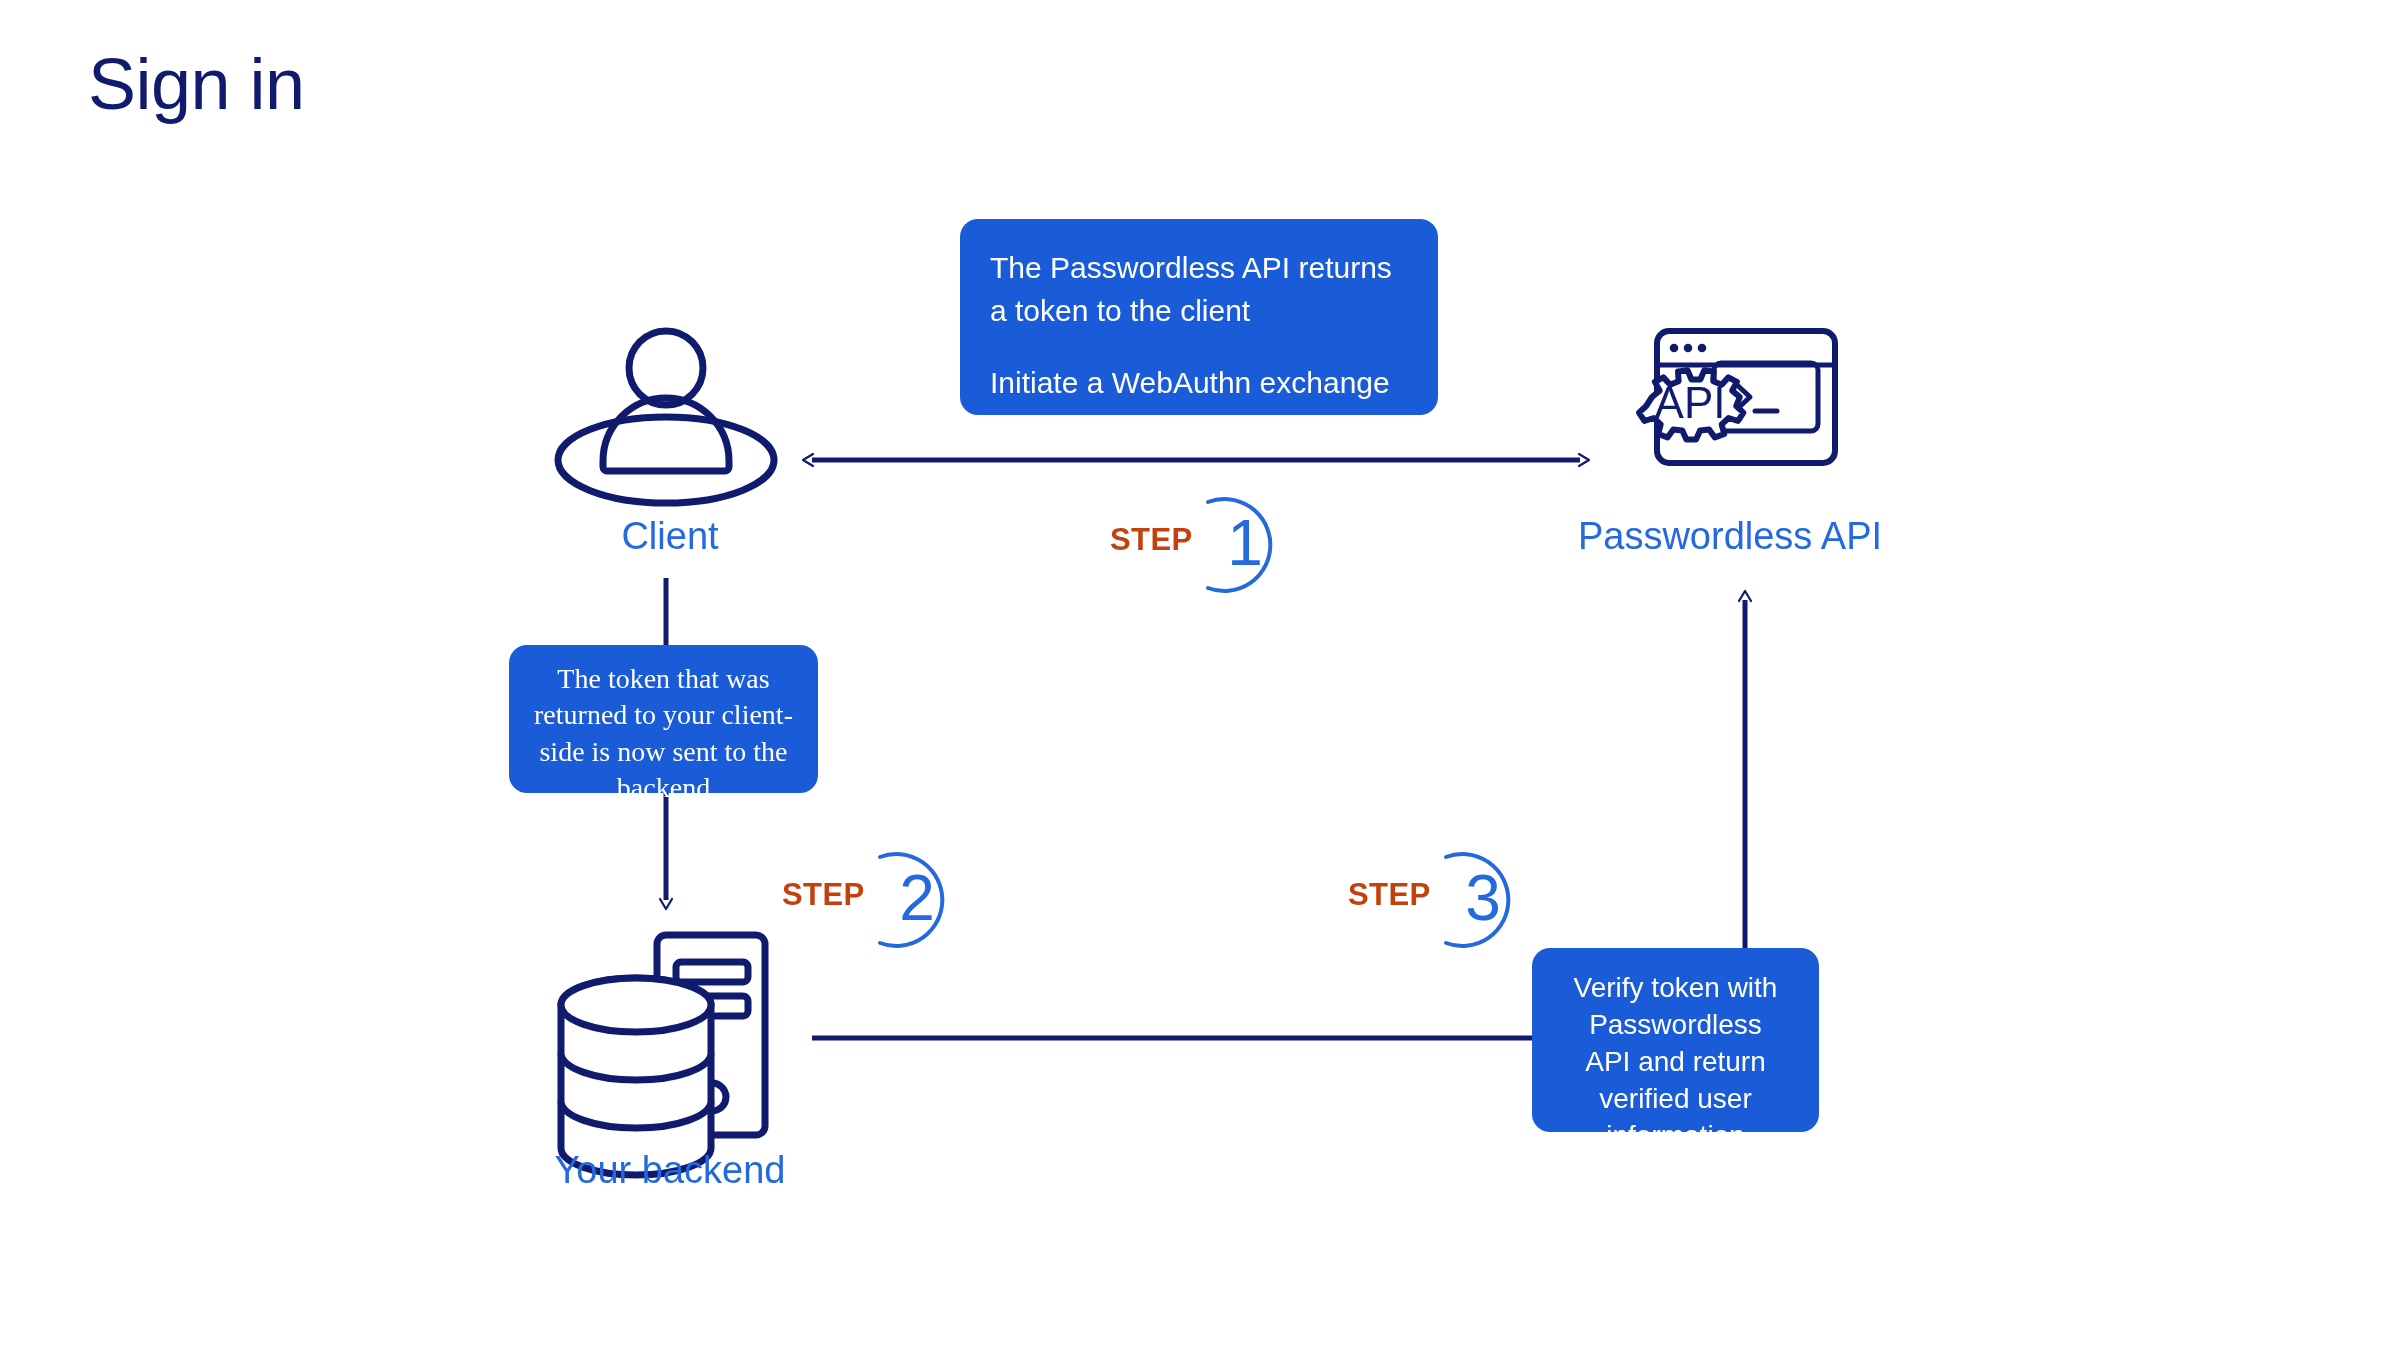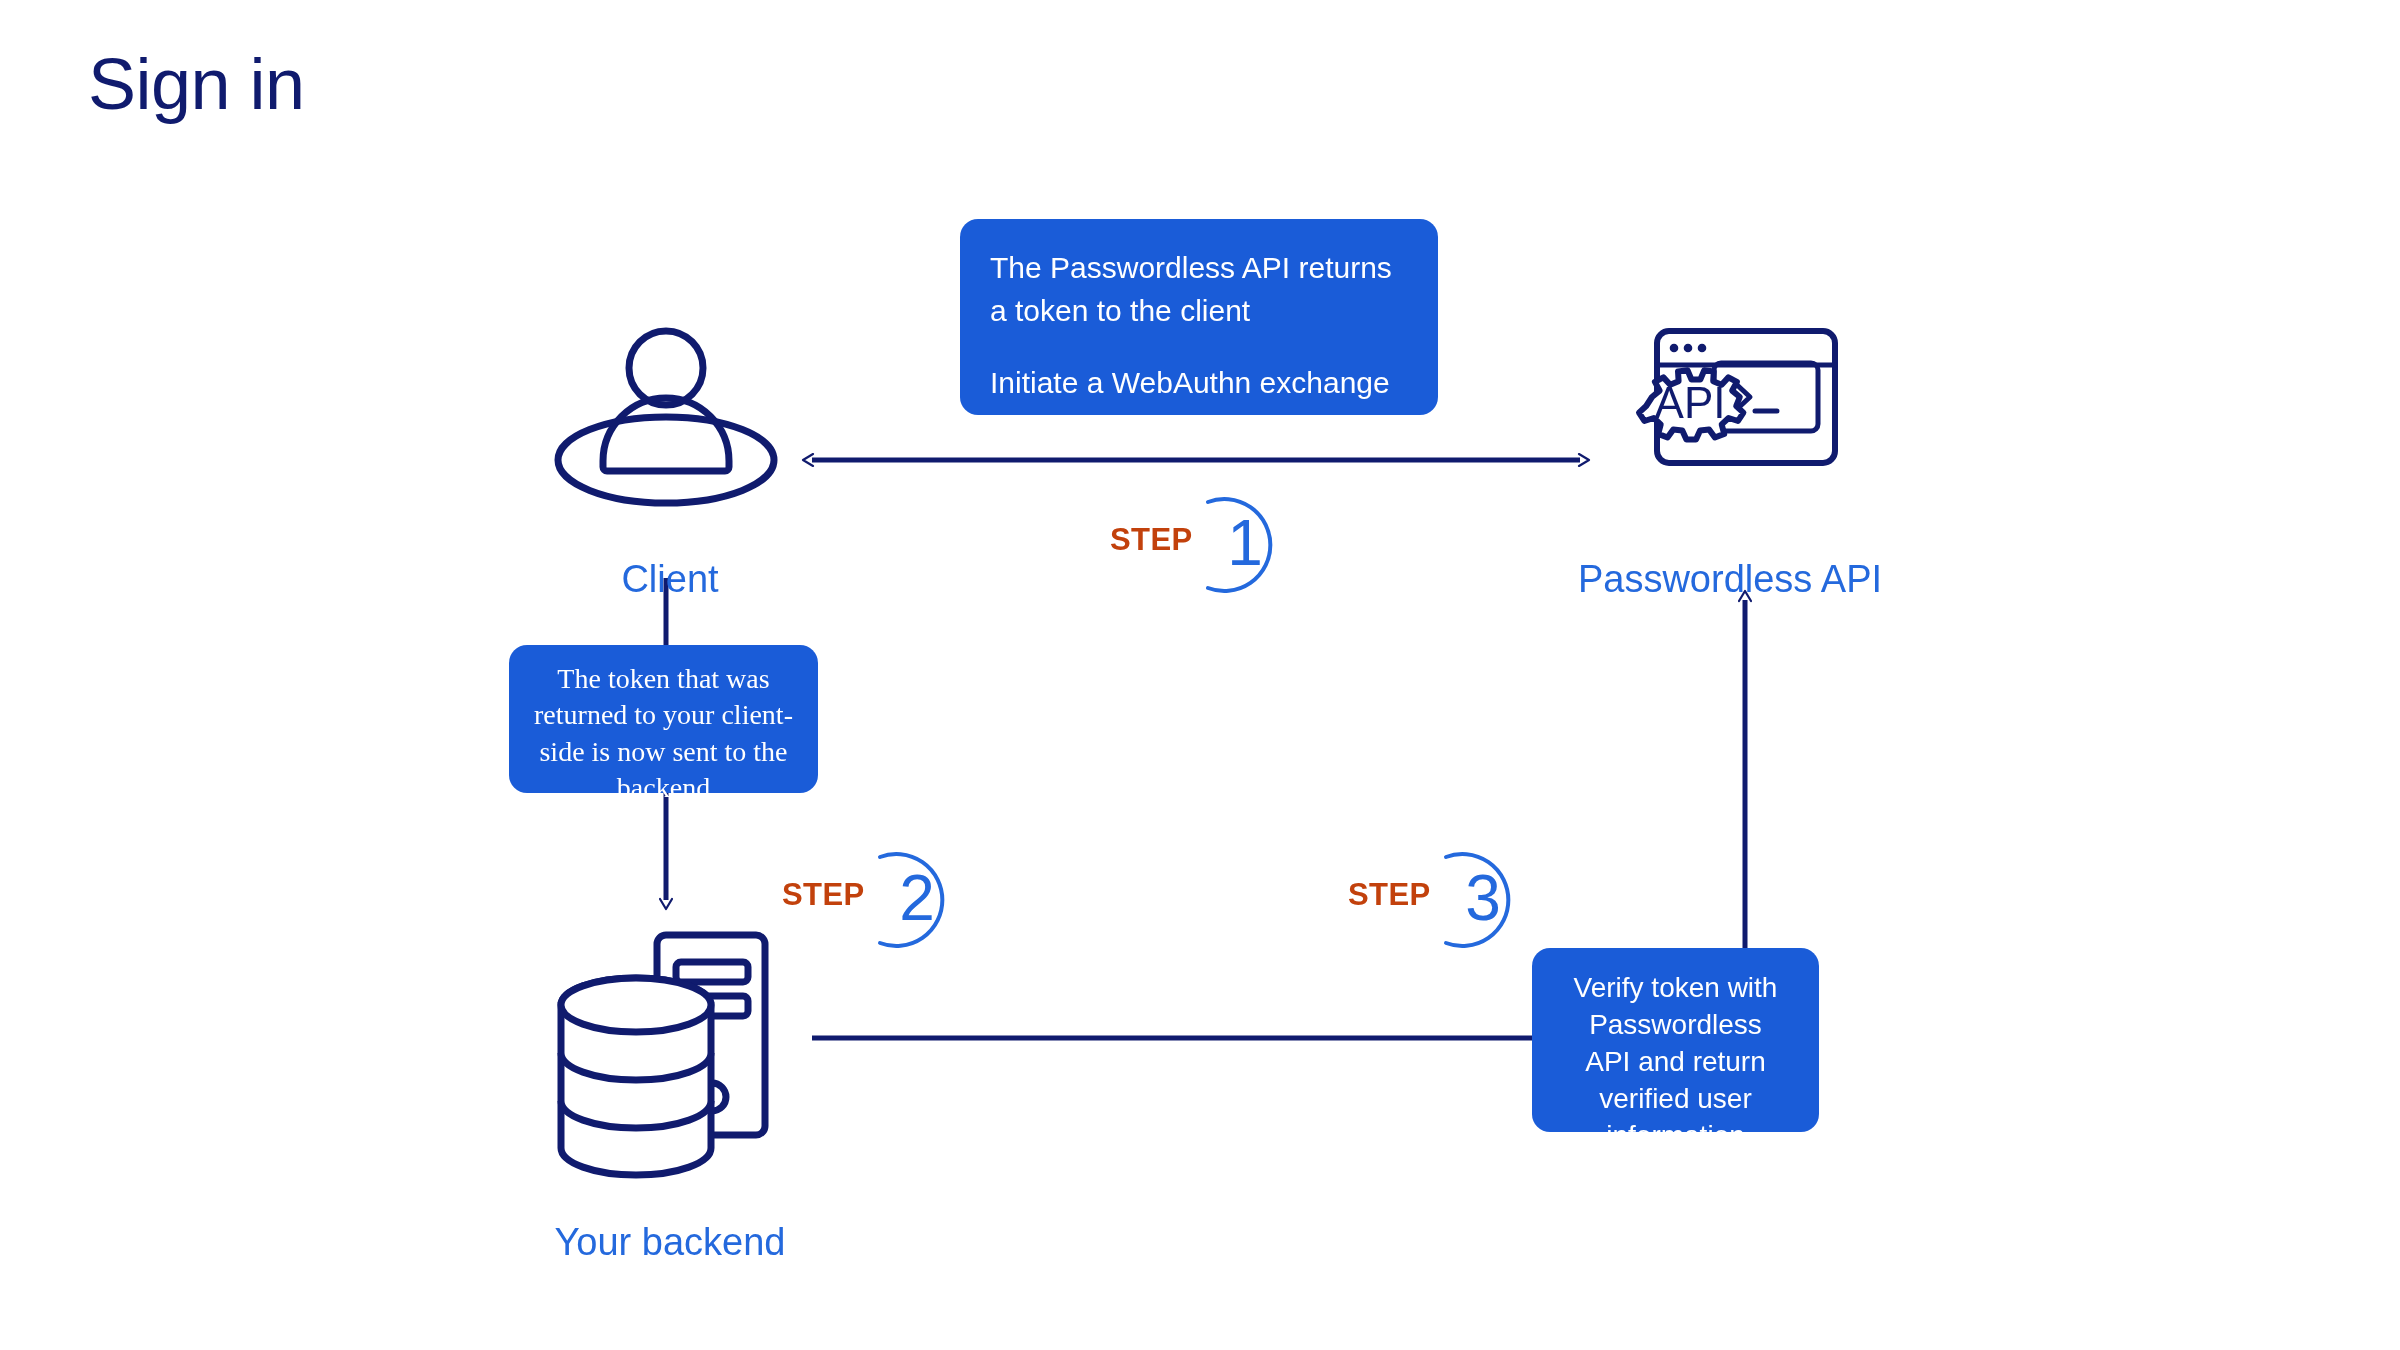--- a/index.html
+++ b/index.html
@@ -38,25 +38,24 @@
     height: 1350px;
     overflow: visible;
   }
   .node-label {
     position: absolute;
     font-size: 38px;
     color: #2469dd;
     white-space: nowrap;
     font-weight: 400;
     text-align: center;
-    margin-top: 43px;
   }
   #label-client   { left: 520px; top: 515px; width: 300px; }
   #label-api      { left: 1430px; top: 515px; width: 600px; }
-  #label-backend  { left: 510px; top: 1178px; width: 320px; text-align: center; }
+  #label-backend  { left: 510px; top: 1149px; width: 320px; text-align: center; }
 
   .callout {
     position: absolute;
     background: #1a5cd8;
     border-radius: 18px;
     color: #ffffff;
     font-size: 30px;
     line-height: 1.42;
     box-sizing: border-box;
   }

